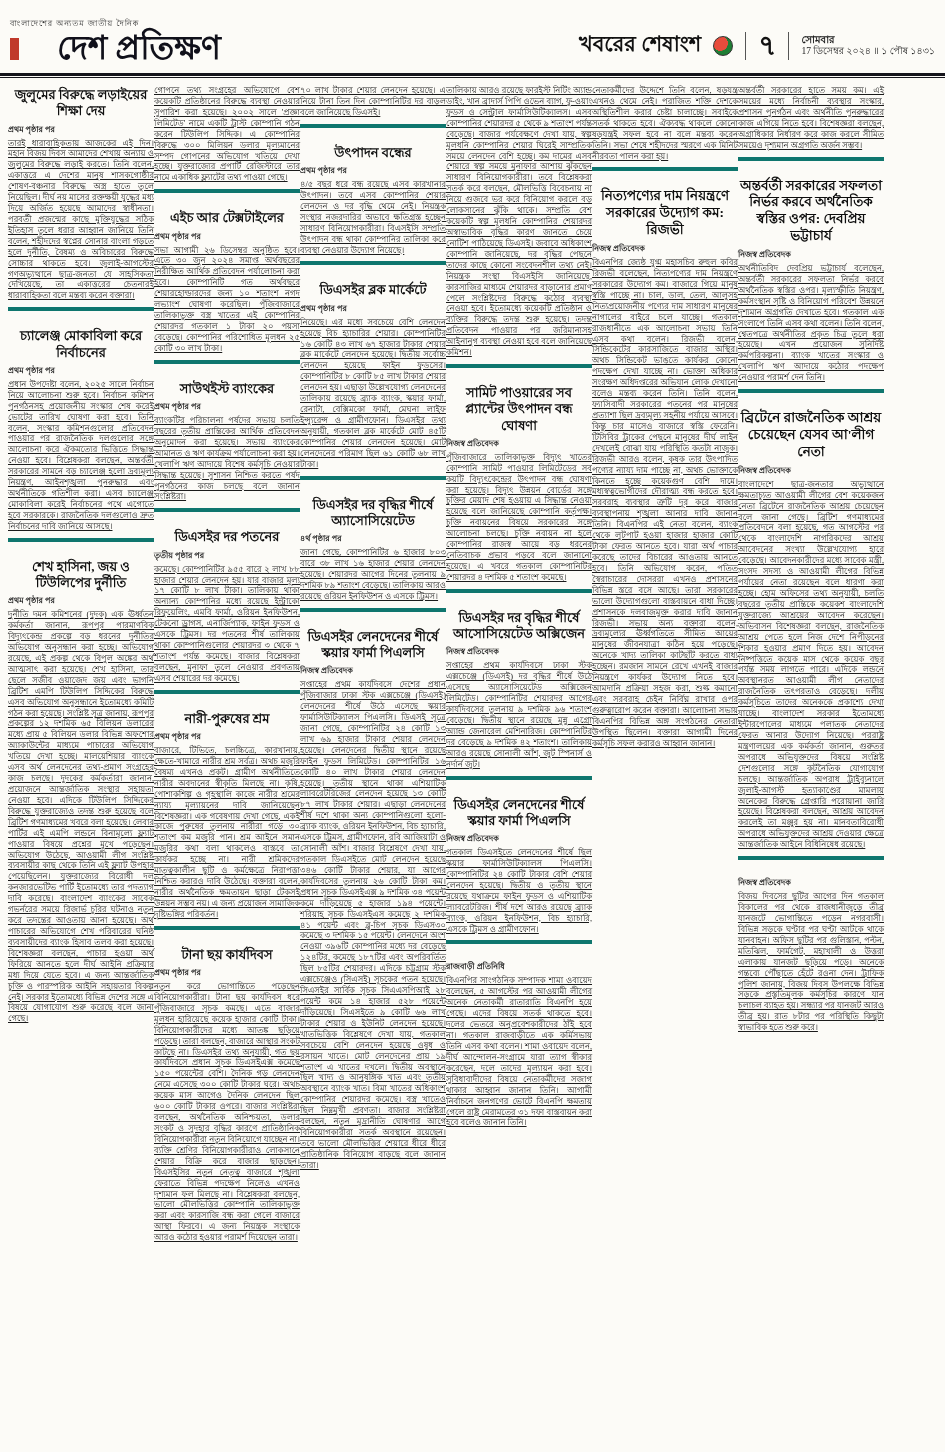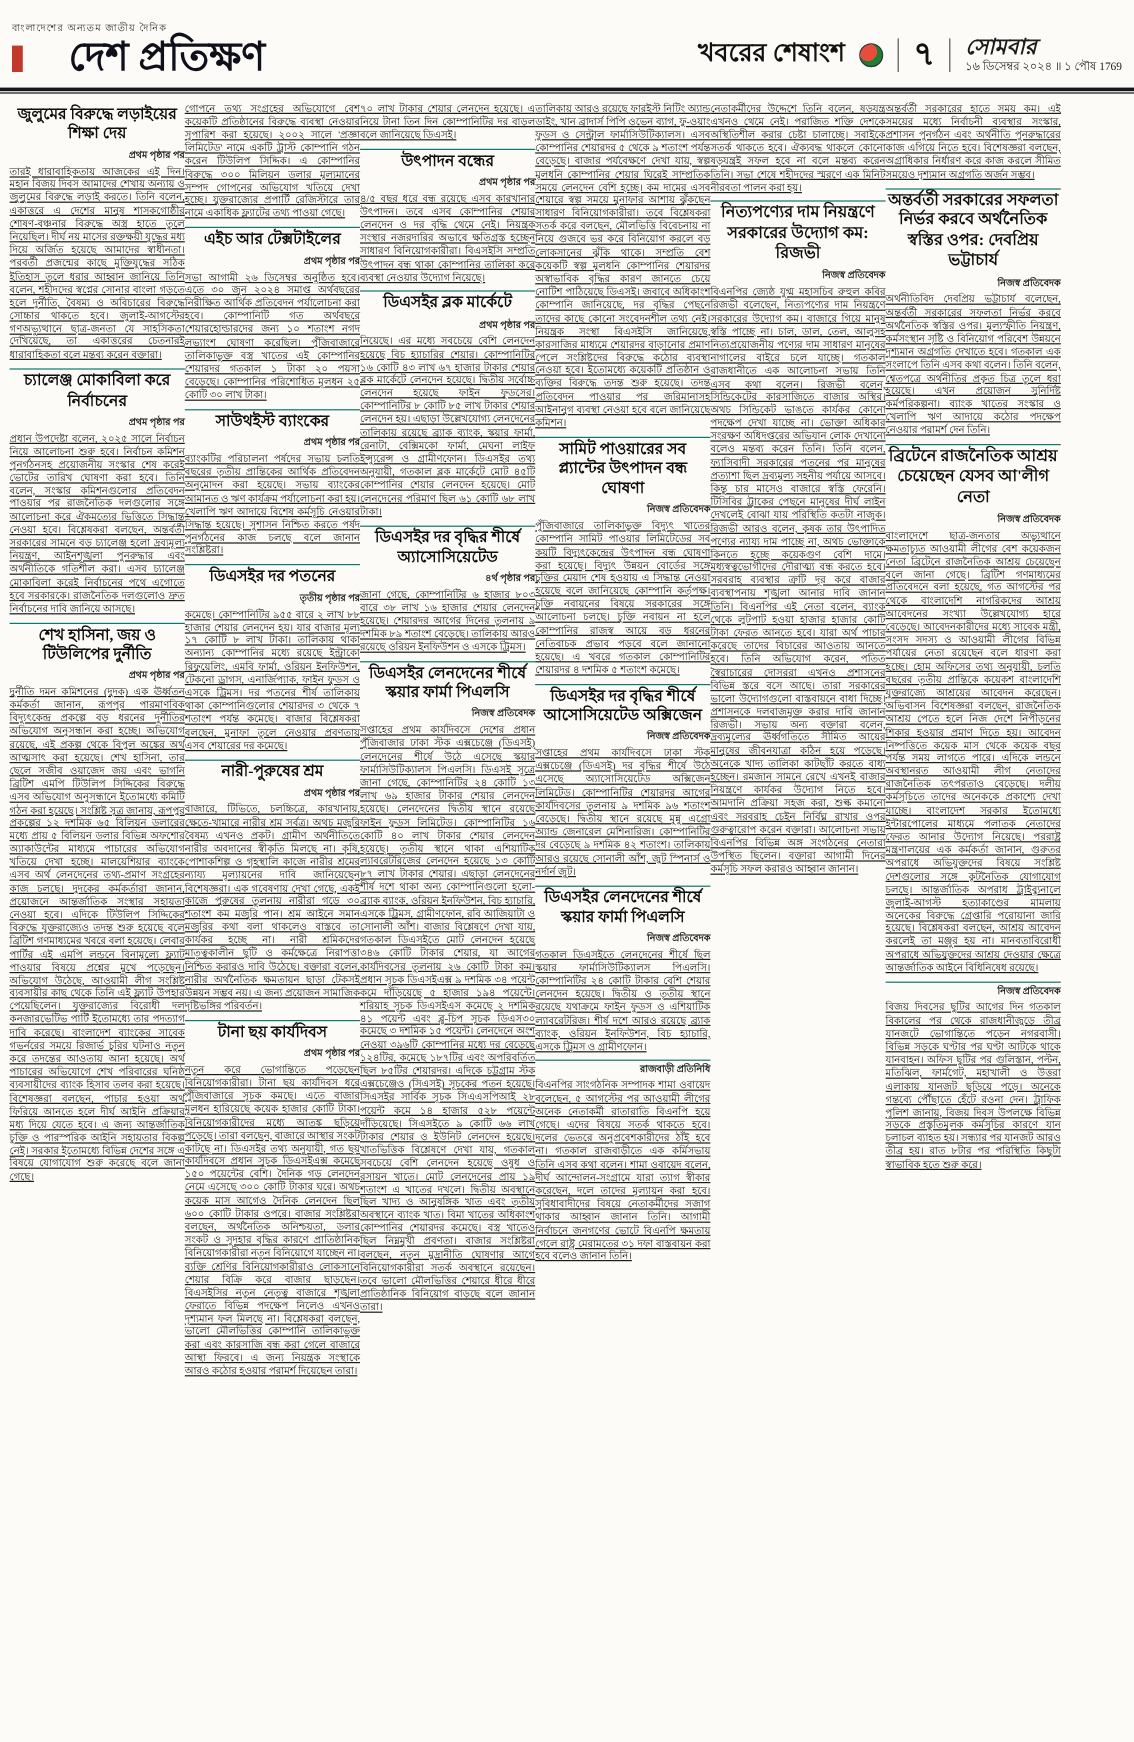--- a/index.html
+++ b/index.html
@@ -30,33 +30,33 @@
   .emblem {
     width:20px; height:20px; border-radius:50%;
     background:radial-gradient(circle at 35% 35%, #e74c3c 0 45%, #1e7e34 46% 100%);
     border:1px solid #333;
   }
   .page-num {
     font-size:28px; font-weight:bold; padding:0 12px; line-height:1;
     border-left:1px solid #555; border-right:1px solid #555; color:#111;
   }
   .date-block { display:flex; flex-direction:column; line-height:1.2; }
-  .day { font-size:18px; font-weight:bold;font-style:italic; }
+  .day { font-size:10px; font-weight:bold; }
   .date { font-size:9.5px; }
   
   .columns { display:flex; padding:10px 8px 0; align-items:flex-start; }
   .col { width:146px; flex:0 0 146px; }
-  .story { padding-top:0; margin-bottom:5px; border-top:1px solid #0f766e; }
+  .story { padding-top:16px; margin-bottom:5px; border-top:4px solid #0f766e; }
   .col > .story:first-child, .col > .cont-block:first-child { border-top:none; padding-top:0; }
   .headline {
     font-size:13px; font-weight:bold; text-align:center;
     margin:1px 0 3px; line-height:1.25; color:#0e0e0e;
   }
   .headline.big { font-size:13.5px; }
-  .byline { font-size:8px; font-weight:bold; text-align:right; margin:0 0 3px; color:#222; }
+  .byline { font-size:8px; font-weight:bold; text-align:left; margin:0 0 3px; color:#222; }
   .body {
     font-size:8.4px; line-height:1.3; text-align:justify; margin:0; color:#1b1b1b;
     word-break:break-word;
     text-decoration:underline;
   }
   .cont-block { margin-bottom:5px; }
 </style>
 </head>
 <body>
 
@@ -69,21 +69,21 @@
         <span class="mast-flag"></span>
         <span class="paper-name">দেশ প্রতিক্ষণ</span>
       </div>
     </div>
     <div class="mast-right">
       <span class="section-name">খবরের শেষাংশ</span>
       <span class="emblem"></span>
       <span class="page-num">৭</span>
       <span class="date-block">
         <span class="day">সোমবার</span>
-        <span class="date">১৬ ডিসেম্বর ২০২৪ ॥ ১ পৌষ 1769</span>
+        <span class="date">17 ডিসেম্বর ২০২৪ ॥ ১ পৌষ ১৪৩১</span>
       </span>
     </div>
   </header>
 
   <main class="columns">
 
     <section class="col">
       <article class="story">
         <h2 class="headline">জুলুমের বিরুদ্ধে লড়াইয়ের শিক্ষা দেয়</h2>
         <div class="byline">প্রথম পৃষ্ঠার পর</div>

